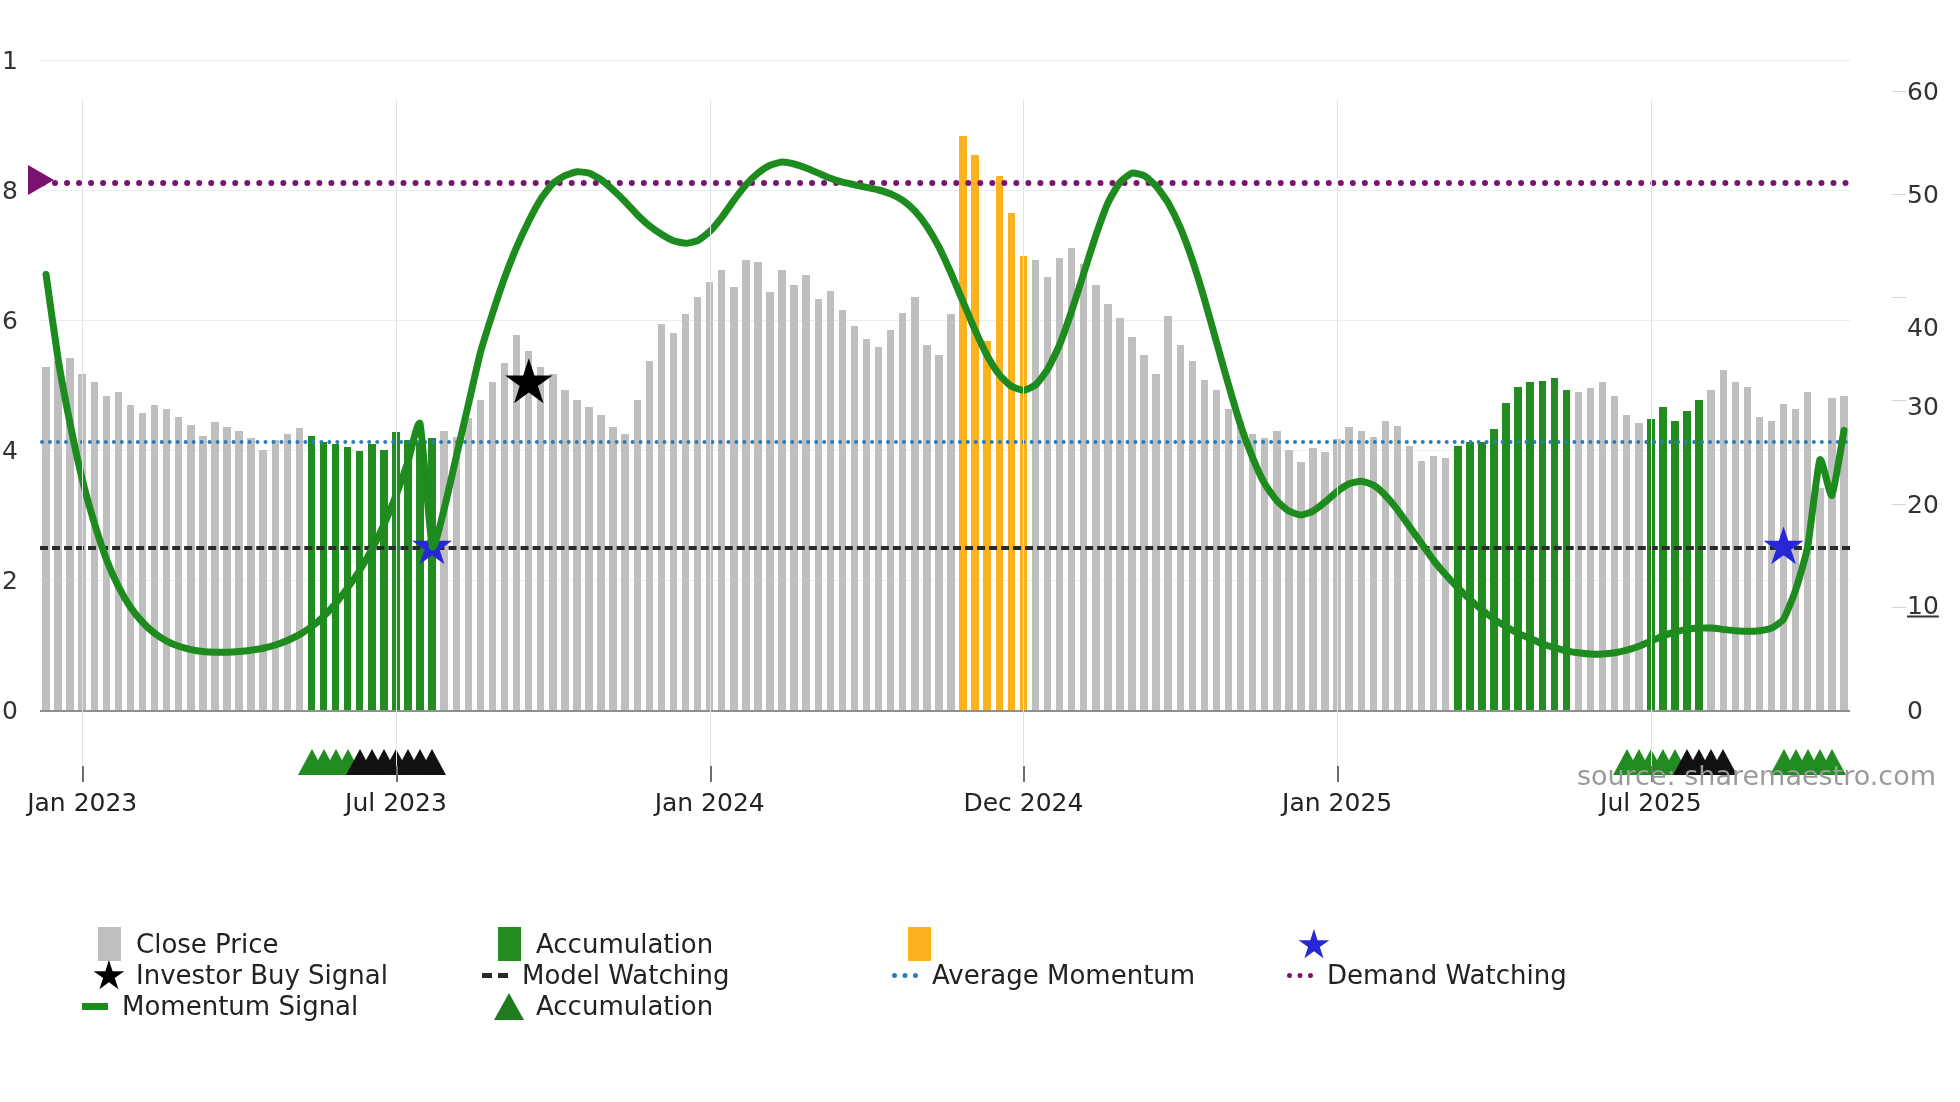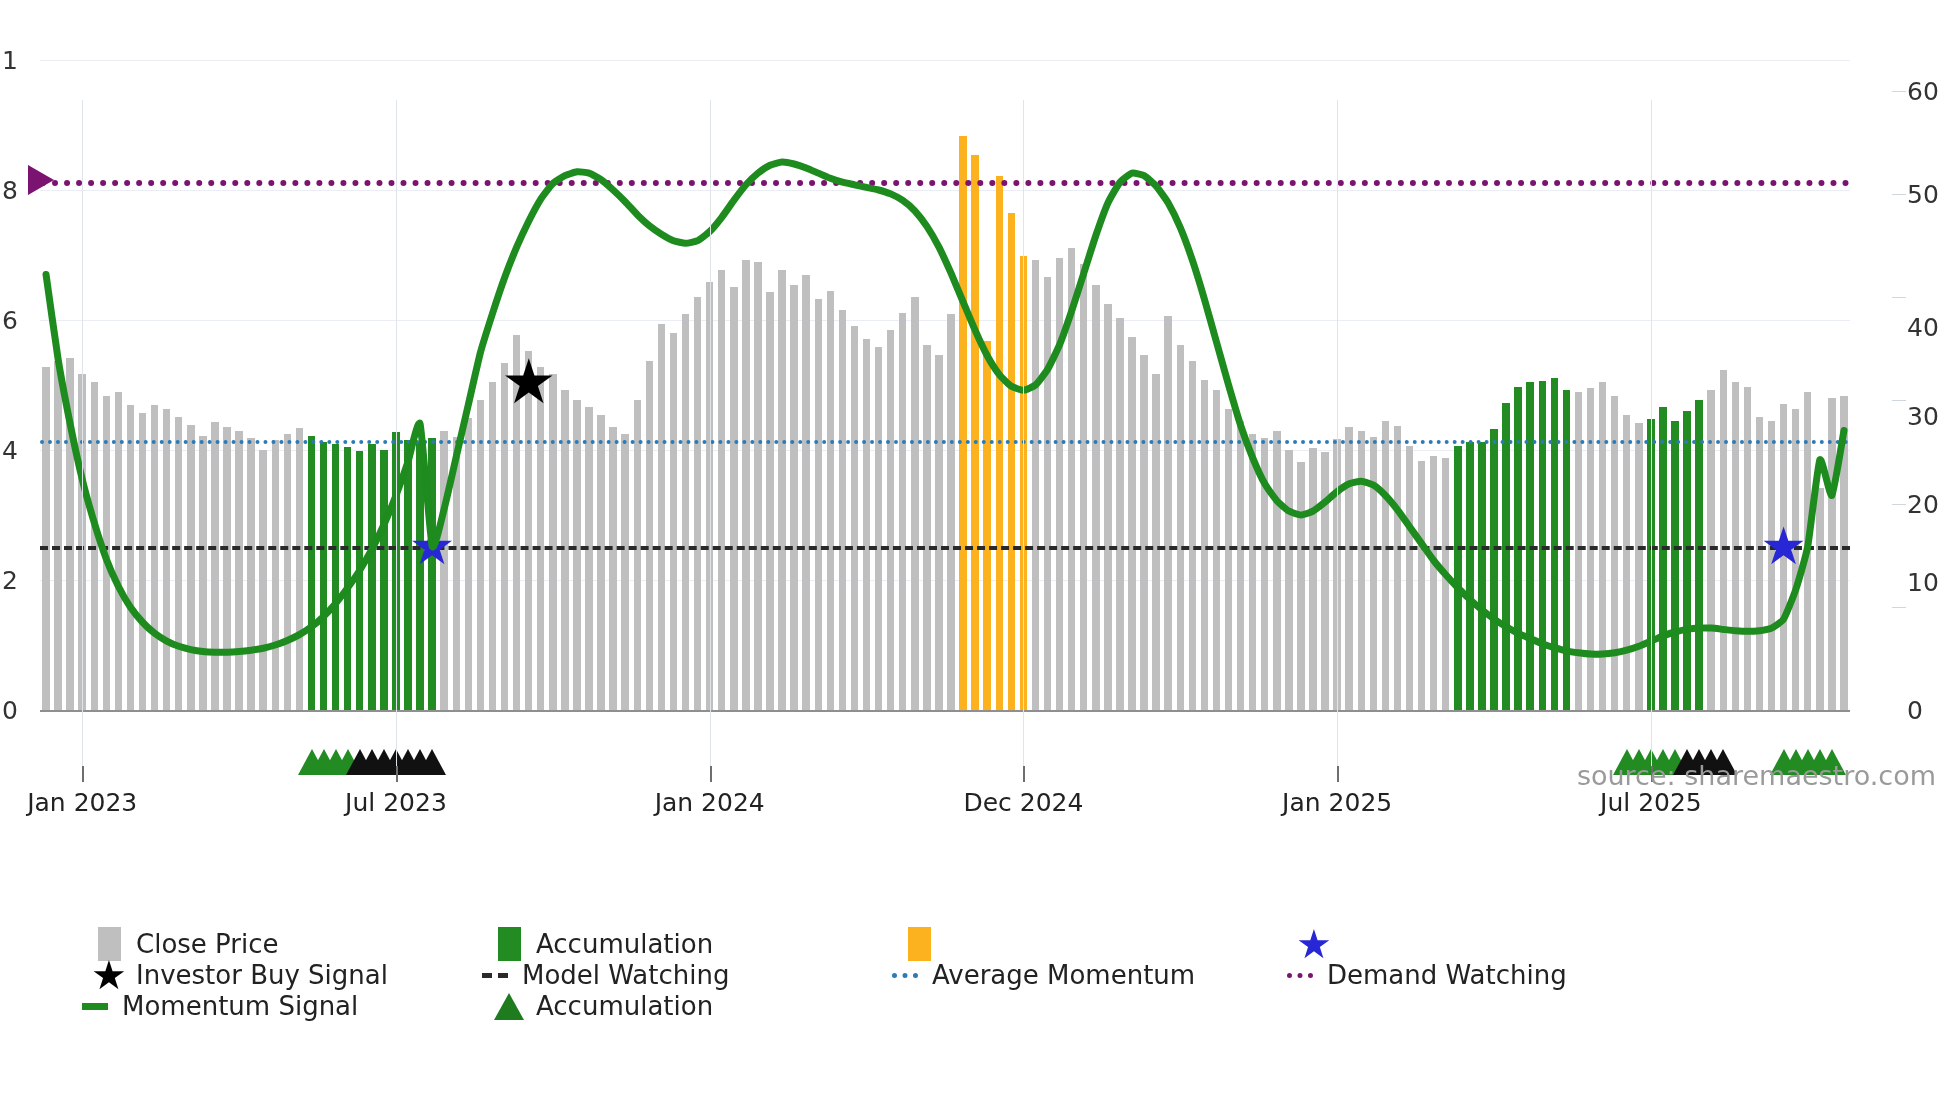--- a/index.html
+++ b/index.html
@@ -247,25 +247,25 @@
     <svg id="momentum-svg" viewBox="0 0 1810 650" preserveAspectRatio="none">
       <path id="mompath" fill="none" stroke="#1e8b1e" stroke-width="7" stroke-linecap="round" stroke-linejoin="round" d="M 6.03 214.50 C 7.04 221.54, 16.09 286.54, 18.10 299.00 C 20.11 311.46, 28.16 353.98, 30.17 364.00 C 32.18 374.02, 40.22 411.02, 42.23 419.25 C 44.24 427.48, 52.29 456.14, 54.30 462.80 C 56.31 469.46, 64.36 493.89, 66.37 499.20 C 68.38 504.51, 76.42 522.49, 78.43 526.50 C 80.44 530.51, 88.49 544.32, 90.50 547.30 C 92.51 550.28, 100.56 560.08, 102.57 562.25 C 104.58 564.42, 112.62 571.73, 114.63 573.30 C 116.64 574.87, 124.69 580.02, 126.70 581.10 C 128.71 582.18, 136.76 585.60, 138.77 586.30 C 140.78 587.00, 148.82 589.12, 150.83 589.55 C 152.84 589.98, 160.89 591.28, 162.90 591.50 C 164.91 591.72, 172.96 592.10, 174.97 592.15 C 176.98 592.20, 185.02 592.20, 187.03 592.15 C 189.04 592.10, 197.09 591.66, 199.10 591.50 C 201.11 591.34, 209.16 590.47, 211.17 590.20 C 213.18 589.93, 221.22 588.68, 223.23 588.25 C 225.24 587.82, 233.29 585.65, 235.30 585.00 C 237.31 584.35, 245.36 581.32, 247.37 580.45 C 249.38 579.58, 257.42 575.74, 259.43 574.60 C 261.44 573.46, 269.49 568.32, 271.50 566.80 C 273.51 565.28, 281.56 558.35, 283.57 556.40 C 285.58 554.45, 293.62 545.78, 295.63 543.40 C 297.64 541.02, 305.69 530.56, 307.70 527.80 C 309.71 525.04, 317.76 513.45, 319.77 510.25 C 321.78 507.05, 329.82 493.24, 331.83 489.45 C 333.84 485.66, 341.89 469.25, 343.90 464.75 C 345.91 460.25, 353.96 440.75, 355.97 435.50 C 357.98 430.25, 366.02 407.66, 368.03 401.70 C 370.04 395.74, 378.09 356.96, 380.10 364.00 C 382.11 371.04, 390.16 479.16, 392.17 486.20 C 394.18 493.24, 402.22 455.98, 404.23 448.50 C 406.24 441.02, 414.29 405.17, 416.30 396.50 C 418.31 387.83, 426.36 353.17, 428.37 344.50 C 430.38 335.83, 438.42 300.08, 440.43 292.50 C 442.44 284.92, 450.49 259.73, 452.50 253.50 C 454.51 247.27, 462.56 223.28, 464.57 217.75 C 466.58 212.22, 474.62 191.91, 476.63 187.20 C 478.64 182.49, 486.69 165.21, 488.70 161.20 C 490.71 157.19, 498.76 142.24, 500.77 139.10 C 502.78 135.96, 510.82 125.45, 512.83 123.50 C 514.84 121.55, 522.89 116.68, 524.90 115.70 C 526.91 114.73, 534.96 112.02, 536.97 111.80 C 538.98 111.58, 547.02 112.45, 549.03 113.10 C 551.04 113.75, 559.09 118.19, 561.10 119.60 C 563.11 121.01, 571.16 128.16, 573.17 130.00 C 575.18 131.84, 583.22 139.64, 585.23 141.70 C 587.24 143.76, 595.29 152.70, 597.30 154.70 C 599.31 156.70, 607.36 164.13, 609.37 165.75 C 611.38 167.38, 619.42 172.95, 621.43 174.20 C 623.44 175.45, 631.49 179.94, 633.50 180.70 C 635.51 181.46, 643.56 183.30, 645.57 183.30 C 647.58 183.30, 655.62 181.67, 657.63 180.70 C 659.64 179.72, 667.69 173.55, 669.70 171.60 C 671.71 169.65, 679.76 159.90, 681.77 157.30 C 683.78 154.70, 691.82 143.11, 693.83 140.40 C 695.84 137.69, 703.89 127.07, 705.90 124.80 C 707.91 122.52, 715.96 114.73, 717.97 113.10 C 719.98 111.48, 728.02 106.22, 730.03 105.30 C 732.04 104.38, 740.09 102.16, 742.10 102.05 C 744.11 101.94, 752.16 103.51, 754.17 104.00 C 756.18 104.49, 764.22 107.14, 766.23 107.90 C 768.24 108.66, 776.29 112.23, 778.30 113.10 C 780.31 113.97, 788.36 117.54, 790.37 118.30 C 792.38 119.06, 800.42 121.66, 802.43 122.20 C 804.44 122.74, 812.49 124.37, 814.50 124.80 C 816.51 125.23, 824.56 126.97, 826.57 127.40 C 828.58 127.83, 836.62 129.46, 838.63 130.00 C 840.64 130.54, 848.69 133.03, 850.70 133.90 C 852.71 134.77, 860.76 138.99, 862.77 140.40 C 864.78 141.81, 872.82 148.63, 874.83 150.80 C 876.84 152.97, 884.89 163.37, 886.90 166.40 C 888.91 169.43, 896.96 183.30, 898.97 187.20 C 900.98 191.10, 909.02 208.65, 911.03 213.20 C 913.04 217.75, 921.09 237.03, 923.10 241.80 C 925.11 246.57, 933.16 265.90, 935.17 270.40 C 937.18 274.90, 945.22 292.07, 947.23 295.75 C 949.24 299.43, 957.29 312.05, 959.30 314.60 C 961.31 317.15, 969.36 325.00, 971.37 326.30 C 973.38 327.60, 981.42 330.31, 983.43 330.20 C 985.44 330.09, 993.49 326.73, 995.50 325.00 C 997.51 323.27, 1005.56 312.76, 1007.57 309.40 C 1009.58 306.04, 1017.62 289.57, 1019.63 284.70 C 1021.64 279.82, 1029.69 256.86, 1031.70 250.90 C 1033.71 244.94, 1041.76 219.48, 1043.77 213.20 C 1045.78 206.92, 1053.82 181.35, 1055.83 175.50 C 1057.84 169.65, 1065.89 147.44, 1067.90 143.00 C 1069.91 138.56, 1077.96 124.69, 1079.97 122.20 C 1081.98 119.71, 1090.02 113.64, 1092.03 113.10 C 1094.04 112.56, 1102.09 114.62, 1104.10 115.70 C 1106.11 116.78, 1114.16 123.83, 1116.17 126.10 C 1118.18 128.38, 1126.22 139.53, 1128.23 143.00 C 1130.24 146.47, 1138.29 162.93, 1140.30 167.70 C 1142.31 172.47, 1150.36 194.24, 1152.37 200.20 C 1154.38 206.16, 1162.42 232.38, 1164.43 239.20 C 1166.44 246.02, 1174.49 274.95, 1176.50 282.10 C 1178.51 289.25, 1186.56 318.07, 1188.57 325.00 C 1190.58 331.93, 1198.62 359.23, 1200.63 365.30 C 1202.64 371.37, 1210.69 392.92, 1212.70 397.80 C 1214.71 402.67, 1222.76 420.23, 1224.77 423.80 C 1226.78 427.38, 1234.82 438.43, 1236.83 440.70 C 1238.84 442.97, 1246.89 449.91, 1248.90 451.10 C 1250.91 452.29, 1258.96 455.00, 1260.97 455.00 C 1262.98 455.00, 1271.02 452.18, 1273.03 451.10 C 1275.04 450.02, 1283.09 443.63, 1285.10 442.00 C 1287.11 440.38, 1295.16 433.12, 1297.17 431.60 C 1299.18 430.08, 1307.22 424.67, 1309.23 423.80 C 1311.24 422.93, 1319.29 421.09, 1321.30 421.20 C 1323.31 421.31, 1331.36 423.91, 1333.37 425.10 C 1335.38 426.29, 1343.42 433.44, 1345.43 435.50 C 1347.44 437.56, 1355.49 447.20, 1357.50 449.80 C 1359.51 452.40, 1367.56 463.88, 1369.57 466.70 C 1371.58 469.52, 1379.62 480.78, 1381.63 483.60 C 1383.64 486.42, 1391.69 497.90, 1393.70 500.50 C 1395.71 503.10, 1403.76 512.52, 1405.77 514.80 C 1407.78 517.07, 1415.82 525.74, 1417.83 527.80 C 1419.84 529.86, 1427.89 537.66, 1429.90 539.50 C 1431.91 541.34, 1439.96 548.27, 1441.97 549.90 C 1443.98 551.52, 1452.02 557.59, 1454.03 559.00 C 1456.04 560.41, 1464.09 565.61, 1466.10 566.80 C 1468.11 567.99, 1476.16 572.32, 1478.17 573.30 C 1480.18 574.27, 1488.22 577.63, 1490.23 578.50 C 1492.24 579.37, 1500.29 582.94, 1502.30 583.70 C 1504.31 584.46, 1512.36 587.00, 1514.37 587.60 C 1516.38 588.20, 1524.42 590.42, 1526.43 590.85 C 1528.44 591.28, 1536.49 592.53, 1538.50 592.80 C 1540.51 593.07, 1548.56 593.99, 1550.57 594.10 C 1552.58 594.21, 1560.62 594.21, 1562.63 594.10 C 1564.64 593.99, 1572.69 593.13, 1574.70 592.80 C 1576.71 592.47, 1584.76 590.74, 1586.77 590.20 C 1588.78 589.66, 1596.82 587.06, 1598.83 586.30 C 1600.84 585.54, 1608.89 581.97, 1610.90 581.10 C 1612.91 580.23, 1620.96 576.66, 1622.97 575.90 C 1624.98 575.14, 1633.02 572.54, 1635.03 572.00 C 1637.04 571.46, 1645.09 569.73, 1647.10 569.40 C 1649.11 569.07, 1657.16 568.21, 1659.17 568.10 C 1661.18 567.99, 1669.22 567.99, 1671.23 568.10 C 1673.24 568.21, 1681.29 569.18, 1683.30 569.40 C 1685.31 569.62, 1693.36 570.54, 1695.37 570.70 C 1697.38 570.86, 1705.42 571.35, 1707.43 571.35 C 1709.44 571.35, 1717.49 570.97, 1719.50 570.70 C 1721.51 570.43, 1729.56 569.08, 1731.57 568.10 C 1733.58 567.13, 1741.62 562.20, 1743.63 559.00 C 1745.64 555.80, 1753.69 535.82, 1755.70 529.75 C 1757.71 523.68, 1765.76 497.03, 1767.77 486.20 C 1769.78 475.37, 1777.82 403.98, 1779.83 399.75 C 1781.84 395.52, 1789.89 437.94, 1791.90 435.50 C 1793.91 433.06, 1802.96 375.92, 1803.97 370.50"></path>
     </svg>
   <div class="ylabel-left" style="top: 650px;">0</div>
       <div class="ylabel-left" style="top: 520px;">0.2</div>
       <div class="ylabel-left" style="top: 390px;">0.4</div>
       <div class="ylabel-left" style="top: 260px;">0.6</div>
       <div class="ylabel-left" style="top: 130px;">0.8</div>
       <div class="ylabel-left" style="top: 0px;">1</div>
       <div class="ylabel-right" style="top: 650px;">0</div>
-      <div class="ylabel-right" style="top: 522px;">10</div>
+      <div class="ylabel-right" style="top: 545px; text-decoration: underline;">10</div>
       <div class="ytick-right" style="top: 546.825px;"></div>
       <div class="ylabel-right" style="top: 443.651px;">20</div>
       <div class="ytick-right" style="top: 443.651px;"></div>
-      <div class="ylabel-right" style="top: 356px;">30</div>
+      <div class="ylabel-right" style="top: 346px;">30</div>
       <div class="ytick-right" style="top: 340.476px;"></div>
       <div class="ylabel-right" style="top: 237.302px; margin-top: 30px;">40</div>
       <div class="ytick-right" style="top: 237.302px;"></div>
       <div class="ylabel-right" style="top: 134.127px;">50</div>
       <div class="ytick-right" style="top: 134.127px;"></div>
       <div class="ylabel-right" style="top: 30.9524px;">60</div>
       <div class="ytick-right" style="top: 30.9524px;"></div>
       <div class="axis-baseline"></div>
     </div>
 

